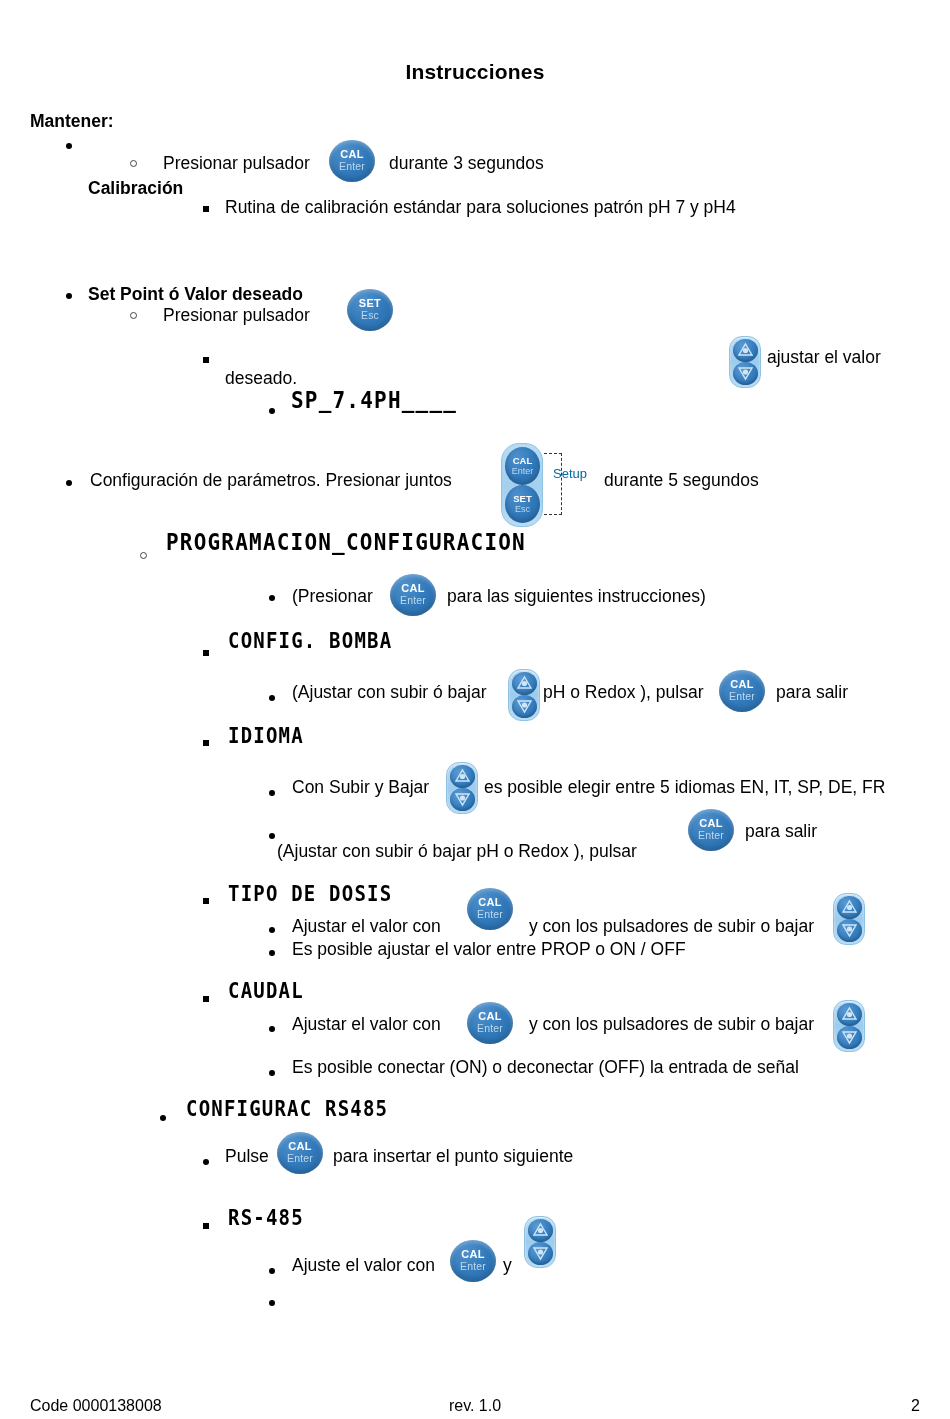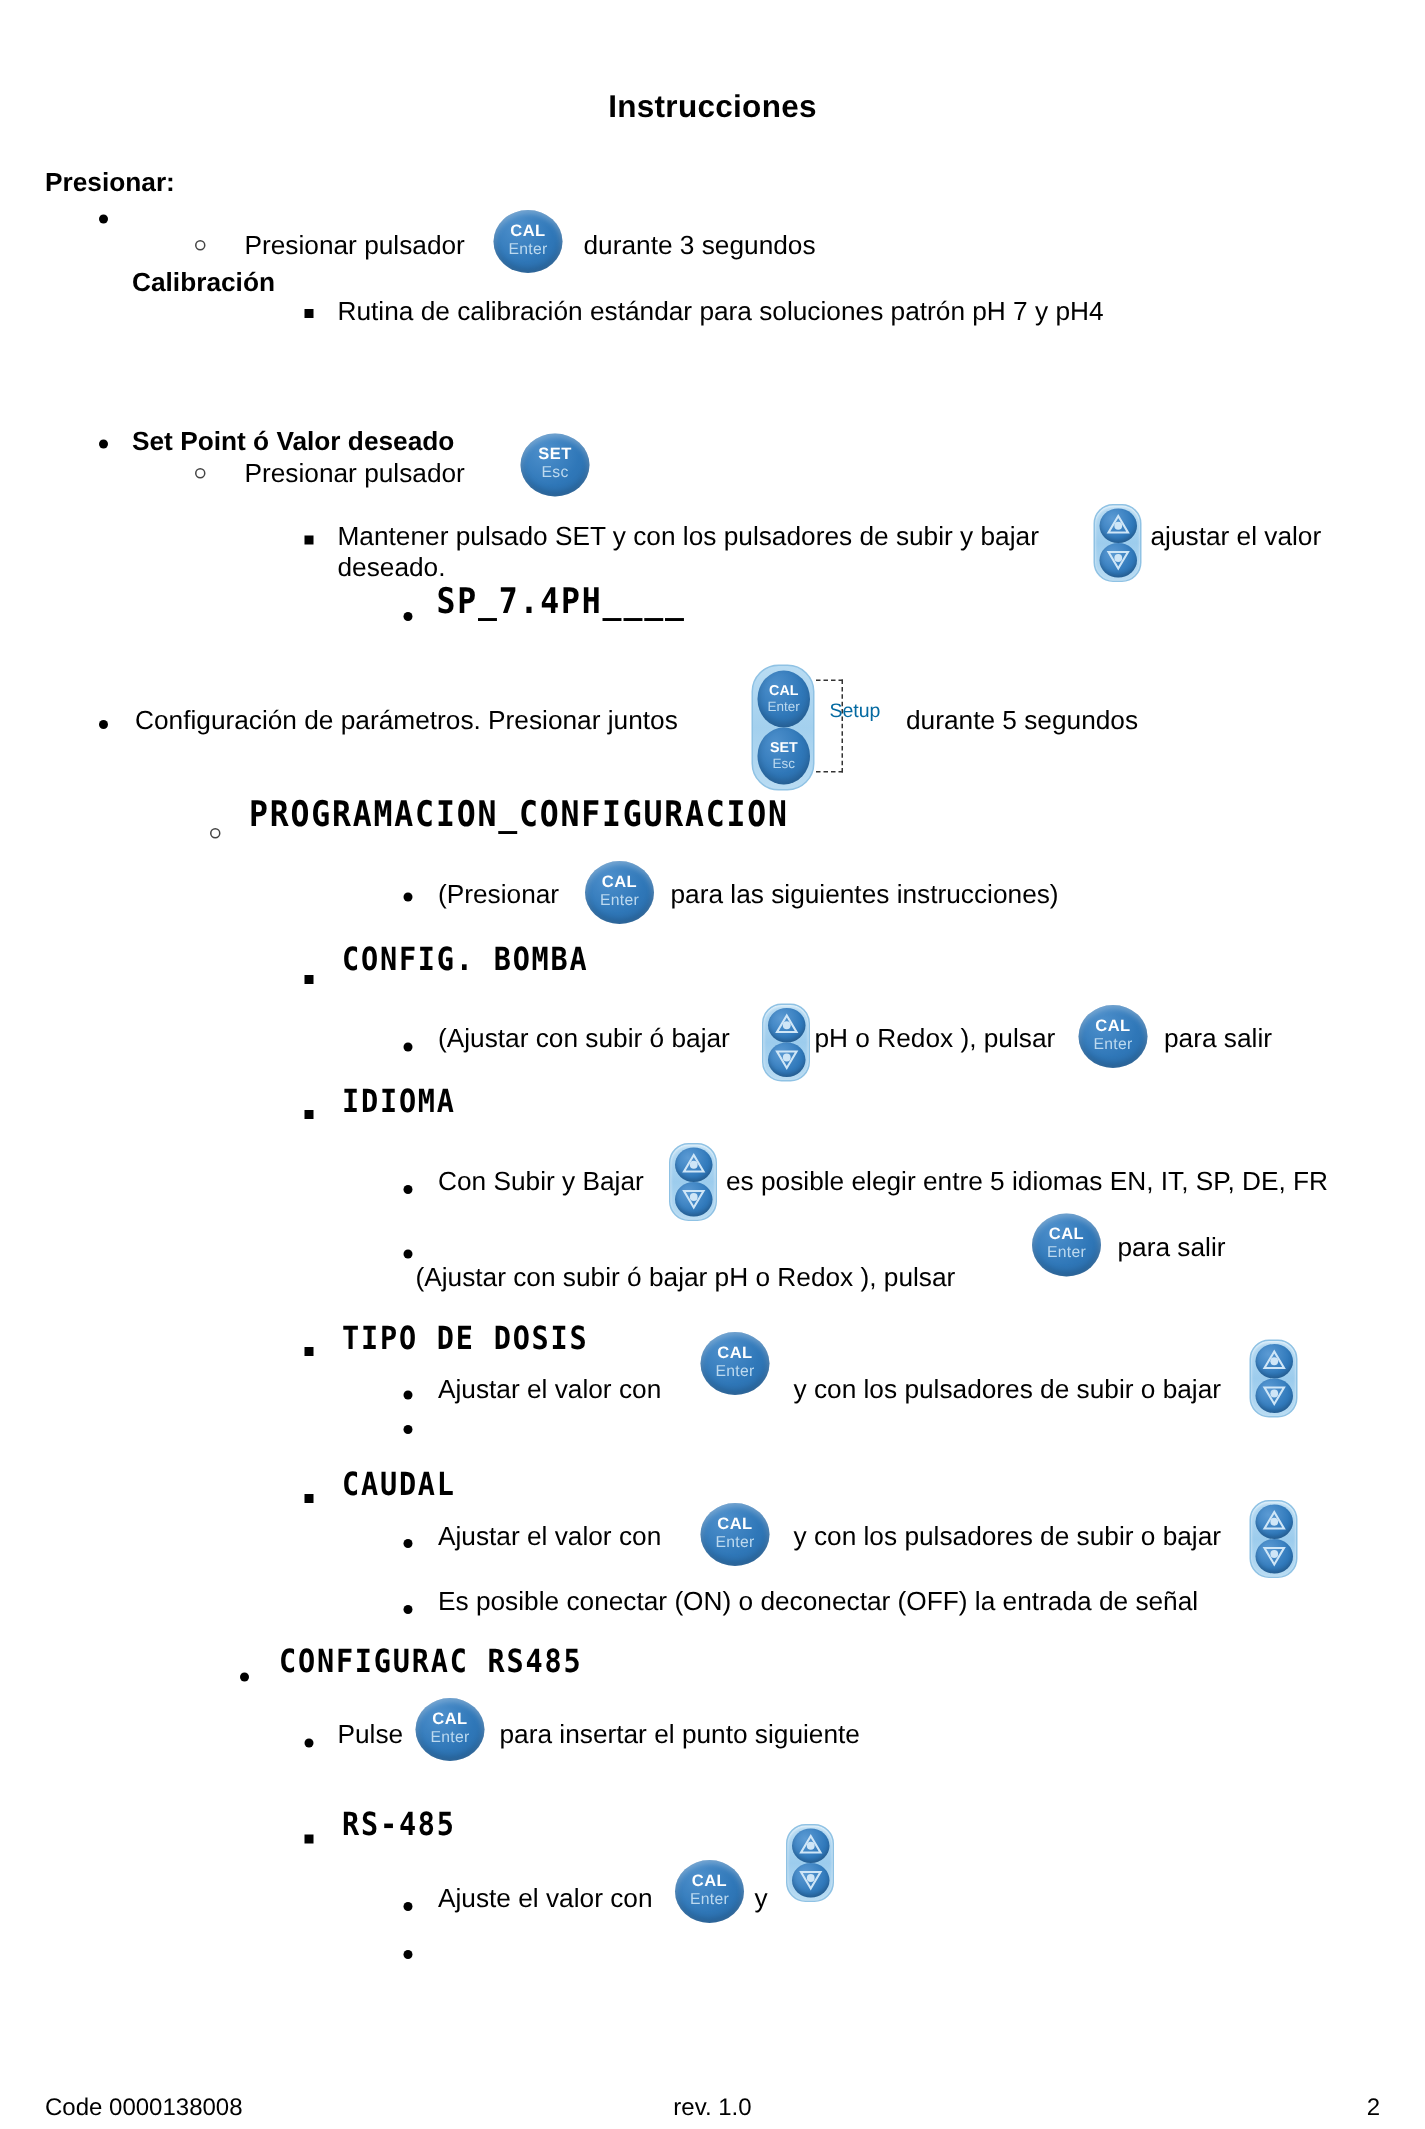--- a/index.html
+++ b/index.html
@@ -180,21 +180,21 @@
   .footer .fc { position: absolute; left: 0; right: 0; text-align: center; }
   .footer .fr { position: absolute; right: 0; }
 </style>
 </head>
 <body>
 
 <div class="page">
 
   <h1 class="doc-title">Instrucciones</h1>
 
-  <div class="row txt bold" style="left:30px; top:111px;">Presionar:</div>
+  <div class="row txt bold" style="left:30px; top:111px;">Mantener:</div>
 
   <span class="bullet-disc" style="left:66px; top:143px;"></span>
   <div class="row txt bold" style="left:88px; top:134px;margin-top:44px;">Calibración</div>
 
   <span class="bullet-circle" style="left:130px; top:160px;"></span>
   <div class="row txt" style="left:163px; top:153px;">Presionar pulsador</div>
 
   <div class="btn-oval" style="left:329px; top:140px;">
     <span class="l1">CAL</span>
     <span class="l2">Enter</span>
@@ -210,21 +210,20 @@
 
   <span class="bullet-circle" style="left:130px; top:312px;"></span>
   <div class="row txt" style="left:163px; top:305px;">Presionar pulsador</div>
 
   <div class="btn-oval" style="left:347px; top:289px;">
     <span class="l1">SET</span>
     <span class="l2">Esc</span>
   </div>
 
   <span class="bullet-square" style="left:203px; top:357px;"></span>
-  <div class="row txt" style="left:225px; top:347px;">Mantener pulsado SET y con los pulsadores de subir y bajar</div>
 
   <div class="rocker" style="left:729px; top:336px;">
     <div class="knob up">
       <svg width="17" height="16" viewBox="0 0 17 16" aria-hidden="true">
         <path d="M8.5 2 L15 13 L2 13 Z" fill="none" stroke="#cfe6f7" stroke-width="1.4"></path>
         <circle cx="8.5" cy="8.5" r="2.6" fill="#cfe6f7"></circle>
       </svg>
     </div>
     <div class="knob down">
       <svg width="17" height="16" viewBox="0 0 17 16" aria-hidden="true">
@@ -349,20 +348,21 @@
     </div>
     <div class="knob down">
       <svg width="17" height="16" viewBox="0 0 17 16" aria-hidden="true">
         <path d="M2 3 L15 3 L8.5 14 Z" fill="none" stroke="#cfe6f7" stroke-width="1.4"></path>
         <circle cx="8.5" cy="7" r="2.6" fill="#cfe6f7"></circle>
       </svg>
     </div>
   </div>
 
   <span class="bullet-disc" style="left:269px; top:950px;"></span>
+  <div class="row txt" style="left:292px; top:939px;">Es posible ajustar el valor entre PROP o ON / OFF</div>
 
   <span class="bullet-square" style="left:203px; top:996px;"></span>
   <div class="row lcd small" style="left:228px; top:980px;">CAUDAL</div>
 
   <span class="bullet-disc" style="left:269px; top:1026px;"></span>
   <div class="row txt" style="left:292px; top:1014px;">Ajustar el valor con</div>
   <div class="btn-oval" style="left:467px; top:1002px;">
     <span class="l1">CAL</span>
     <span class="l2">Enter</span>
   </div>

